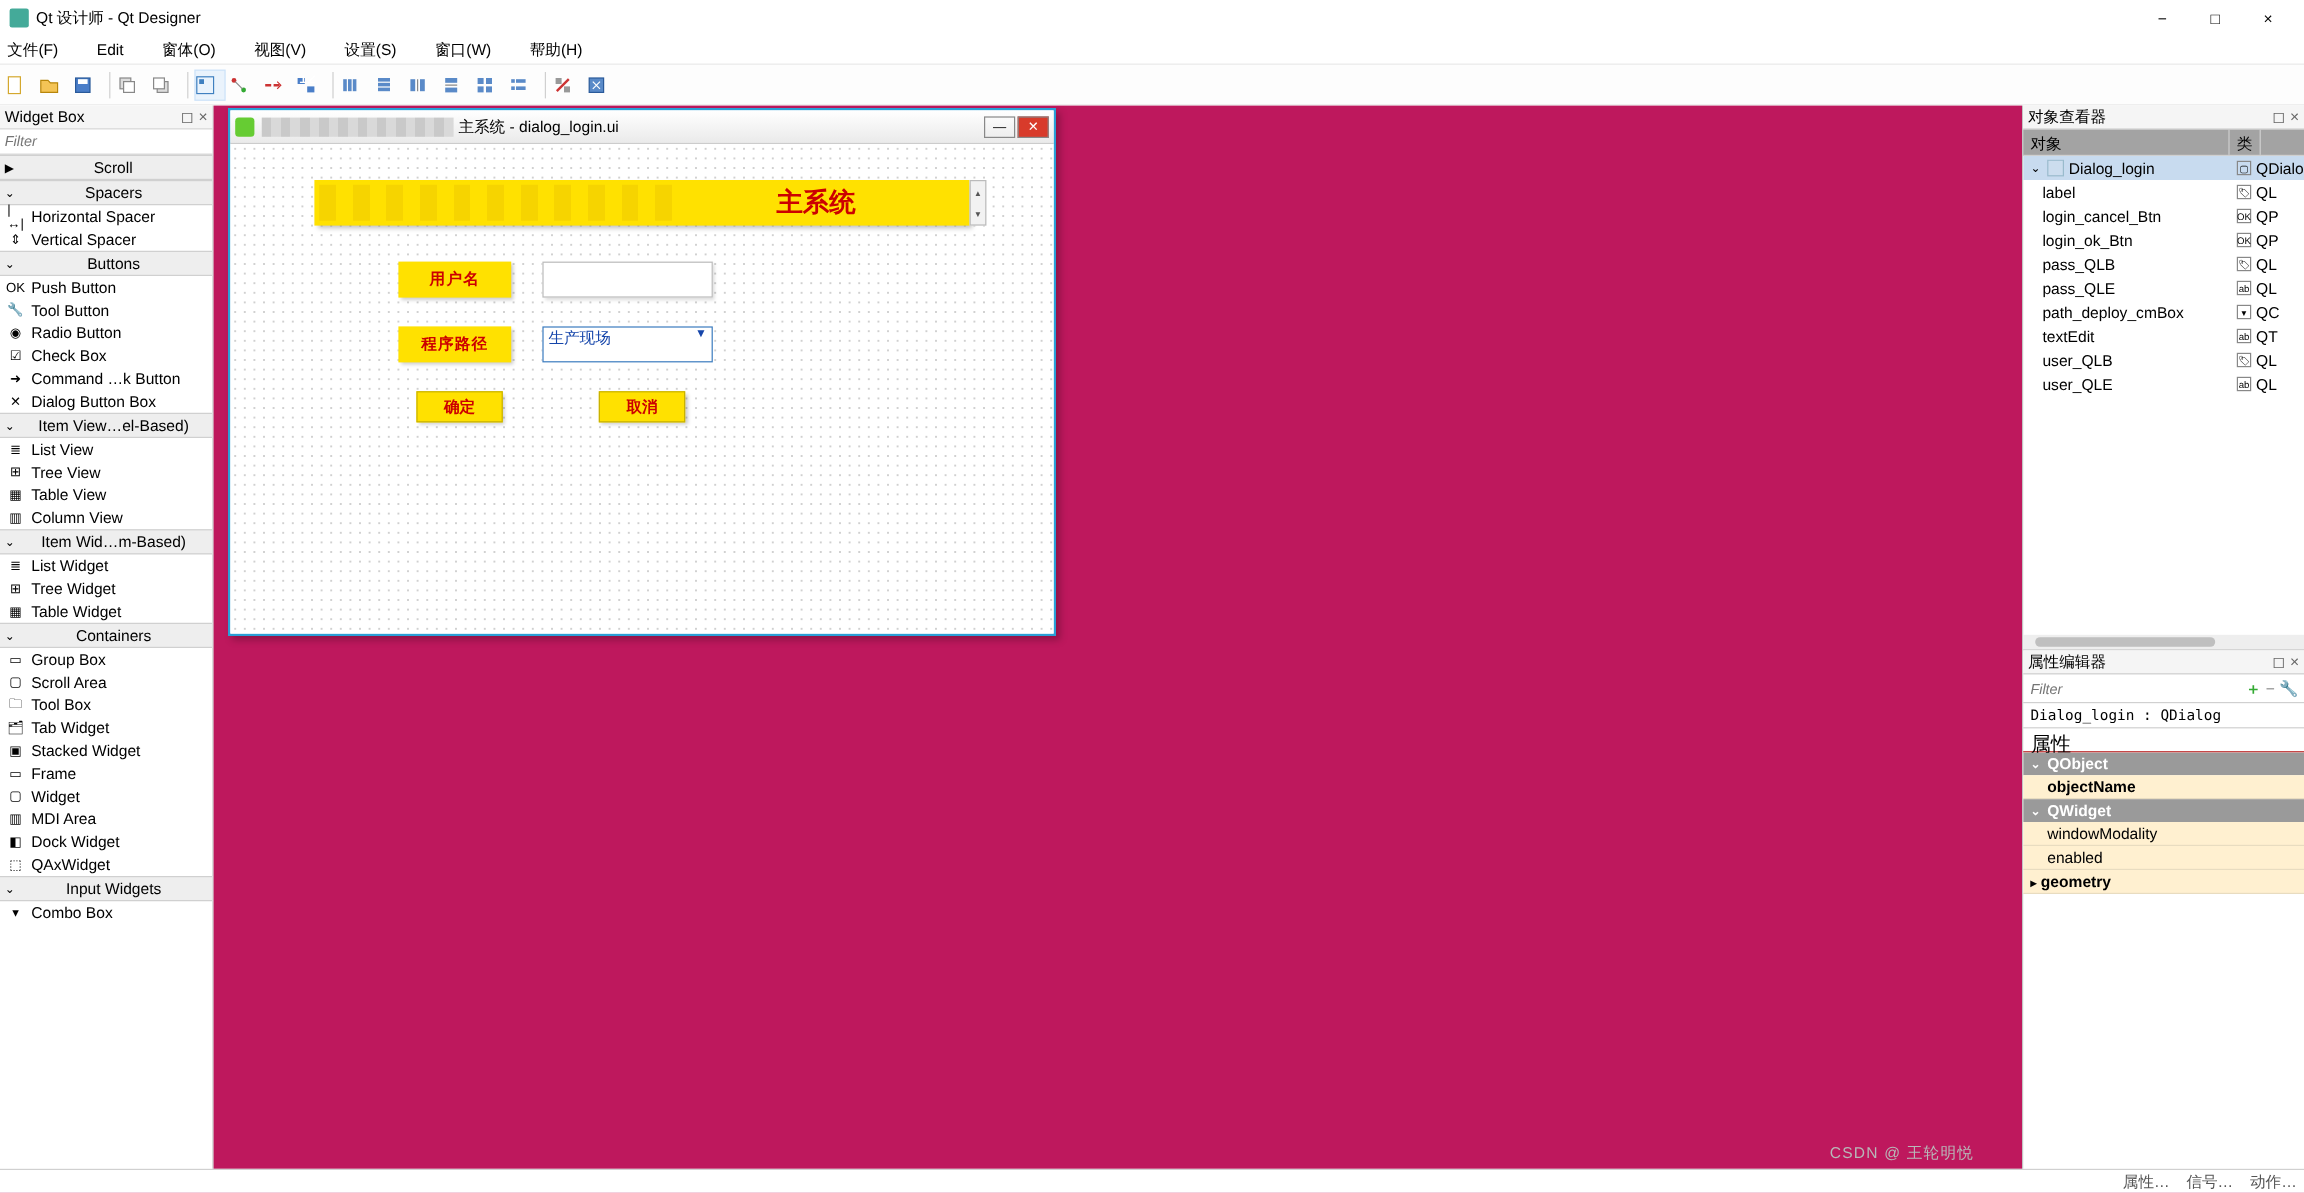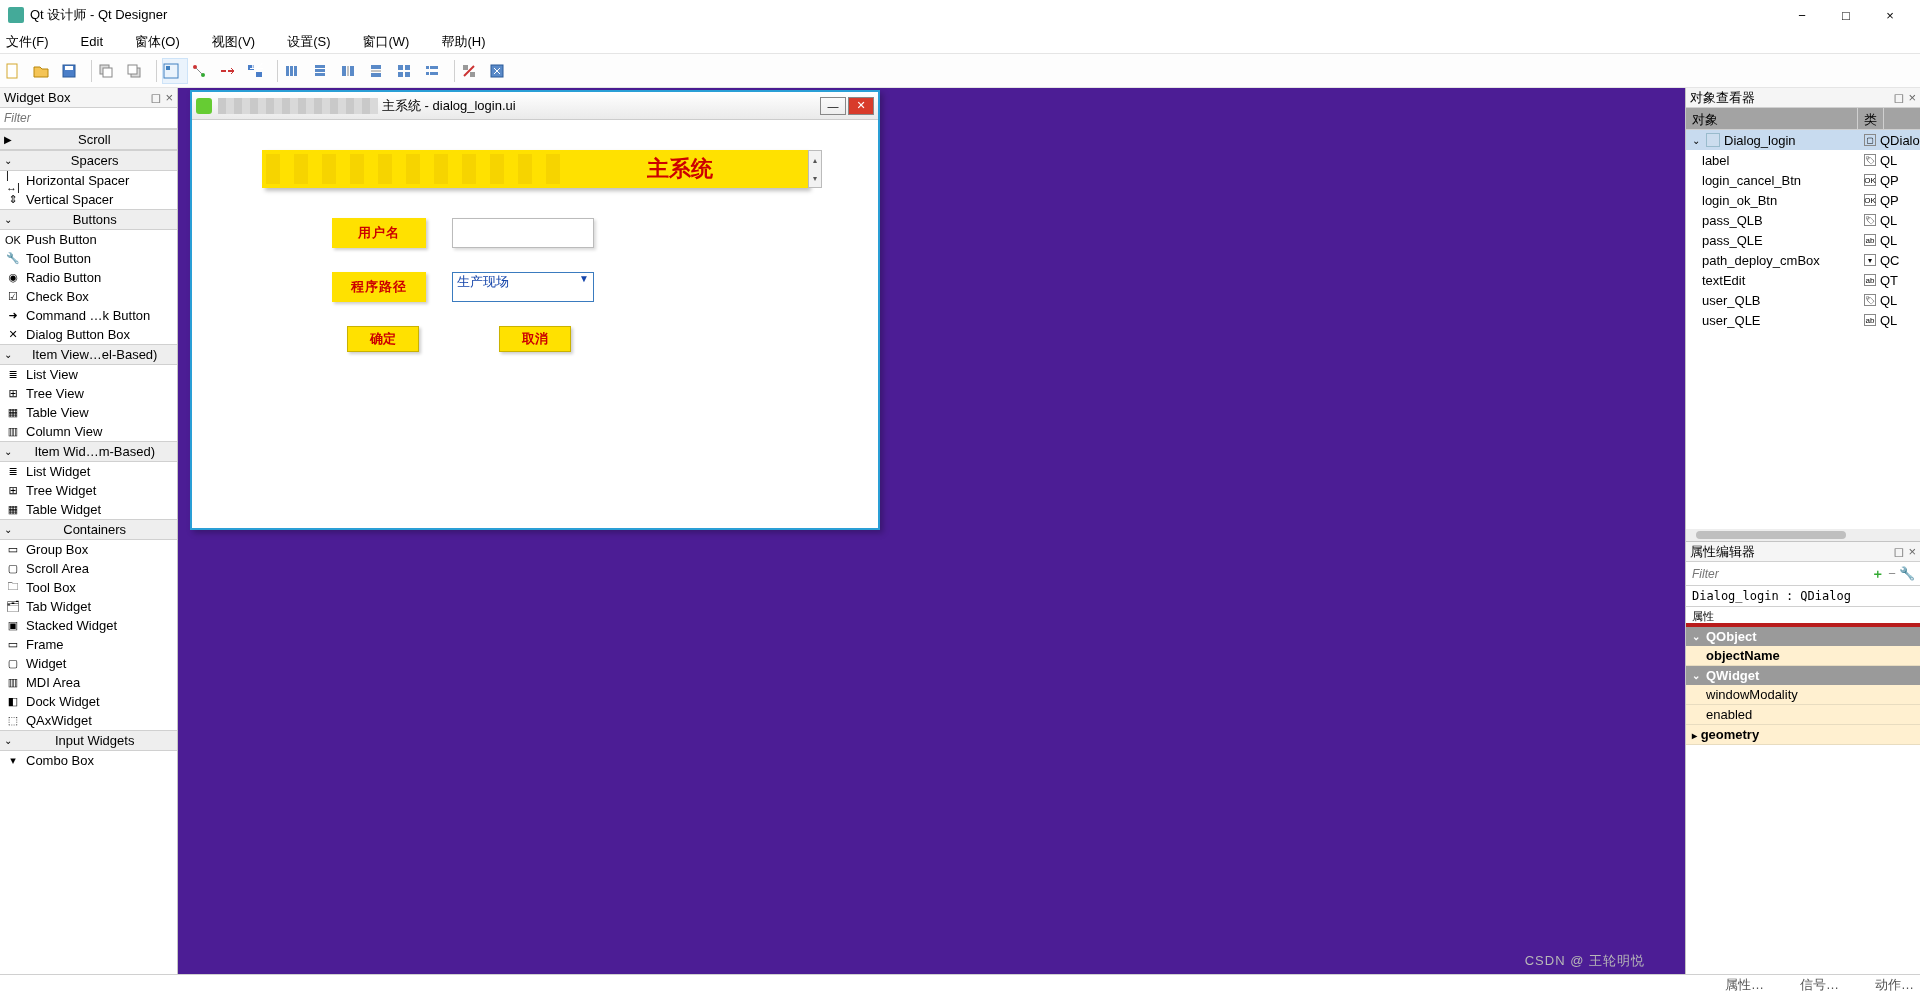--- a/index.html
+++ b/index.html
@@ -17,21 +17,21 @@
 .wb-panel{ width:178px;border-right:1px solid #c4c4c4;display:flex;flex-direction:column;background:#fff;}
 .panel-title{ height:20px;background:#f5f5f5;border-bottom:1px solid #d0d0d0;font-size:12px;padding:2px 4px;display:flex;align-items:center;}
 .panel-title .r{margin-left:auto;font-size:10px;color:#666;display:flex;gap:4px;}
 .filter{ border:none;border-bottom:1px solid #d0d0d0;padding:3px 4px;width:100%;font-style:italic;color:#888;font-size:12px;}
 .wb-list{ flex:1;overflow:auto; }
 .wb-group{ background:#eee;border-top:1px solid #d0d0d0;border-bottom:1px solid #d0d0d0;padding:2px 4px;font-size:13px;display:flex;align-items:center;gap:4px;}
 .wb-group .arrow{font-size:10px;}
 .wb-group .txt{flex:1;text-align:center;}
 .wb-item{ padding:2px 4px 2px 6px;display:flex;align-items:center;gap:6px;font-size:13px;}
 .wb-item .ic{width:14px;height:14px;display:inline-flex;align-items:center;justify-content:center;font-size:11px;}
-.canvas{ flex:1;background:#4c1d95;position:relative;overflow:hidden; }
+.canvas{ flex:1;background:#be185d;position:relative;overflow:hidden; }
 .dlg-win{ position:absolute;left:12px;top:2px;width:690px;height:440px;background:#fff;border:2px solid #2a9fd6;box-shadow:3px 3px 6px rgba(0,0,0,.25);}
 .dlg-tb{ height:28px;background:linear-gradient(#fff,#eaeaea);border-bottom:1px solid #ccc;display:flex;align-items:center;padding:0 4px;font-size:13px;}
 .dlg-tb .qi{width:16px;height:16px;background:#6c3;border-radius:3px;margin-right:6px;}
 .dlg-tb .pix{flex:0 0 160px;height:16px;background:repeating-linear-gradient(90deg,#c9c9c9 0 8px,#d9d9d9 8px 16px);margin-right:4px;}
 .dlg-tb .r{margin-left:auto;display:flex;gap:2px;}
 .dlg-tb .r div{width:26px;height:18px;border:1px solid #888;display:flex;align-items:center;justify-content:center;font-size:11px;}
 .dlg-tb .closex{background:#d83b2b;color:#fff;border-color:#a12;}
 .dlg-body{ position:absolute;top:28px;left:0;right:0;bottom:0;background-image:radial-gradient(#d0d0d0 .6px,transparent .6px);background-size:8px 8px;background-color:#fff;padding:20px 40px;}
 .banner{ position:relative;margin:10px 30px 30px;height:38px;background:#ffe100;box-shadow:3px 3px 4px rgba(0,0,0,.25);display:flex;align-items:center;justify-content:center;}
 .banner .pix{position:absolute;left:4px;top:4px;bottom:4px;width:300px;background:repeating-linear-gradient(90deg,#f6d400 0 14px,#ffe100 14px 28px);}
@@ -57,27 +57,27 @@
 .ind1{padding-left:6px;} .ind2{padding-left:16px;}
 .tri{font-size:10px;width:10px;}
 .oic{width:14px;height:14px;background:#cde;border:1px solid #9bc;}
 .tic{width:12px;height:12px;border:1px solid #888;font-size:8px;display:inline-flex;align-items:center;justify-content:center;}
 .hscroll{height:12px;background:#eee;display:flex;align-items:center;}
 .hscroll .thumb{height:8px;width:150px;background:#bfbfbf;border-radius:4px;margin-left:10px;}
 .prop-panel{ flex:1;display:flex;flex-direction:column;}
 .prop-tools{ height:24px;display:flex;align-items:center;padding:0 4px;gap:4px;border-bottom:1px solid #d0d0d0;}
 .prop-tools input{ flex:1;border:none;font-style:italic;color:#888;padding:2px;font-size:12px;}
 .prop-name{ padding:3px 6px;font-size:12px;border-bottom:1px solid #d0d0d0;font-family:monospace;}
-.prop-head{ height:20px;border-bottom:4px solid #b91c1c;padding:2px 6px;font-size:11px;}
+.prop-head{ height:20px;border-bottom:1px solid #b91c1c;padding:2px 6px;font-size:17px;}
 .prop-list{ flex:1;overflow:auto;}
 .prop-sec{ background:#9a9a9a;color:#fff;font-weight:bold;padding:2px 6px;font-size:13px;display:flex;align-items:center;gap:4px;}
 .prop-row{ padding:2px 6px 2px 20px;background:#fff0d0;font-size:13px;border-bottom:1px solid #e8dcc0;}
 .prop-row.bold{font-weight:bold;}
 .statusbar{ position:absolute;bottom:0;left:0;right:0;height:20px;border-top:1px solid #d0d0d0;display:flex;align-items:center;font-size:12px;color:#555;padding:0 6px;}
-.statusbar .r{margin-left:auto;display:flex;gap:36px;}
+.statusbar .r{margin-left:auto;display:flex;gap:14px;}
 .water{position:absolute;right:40px;bottom:4px;color:#b8b8b8;font-size:13px;letter-spacing:1px;}
 svg{display:block;}
 </style>
 </head>
 <body>
 
 <div class="titlebar">
   <div class="ticon"></div>
   <span>Qt 设计师 - Qt Designer</span>
   <div class="spacer"></div>

